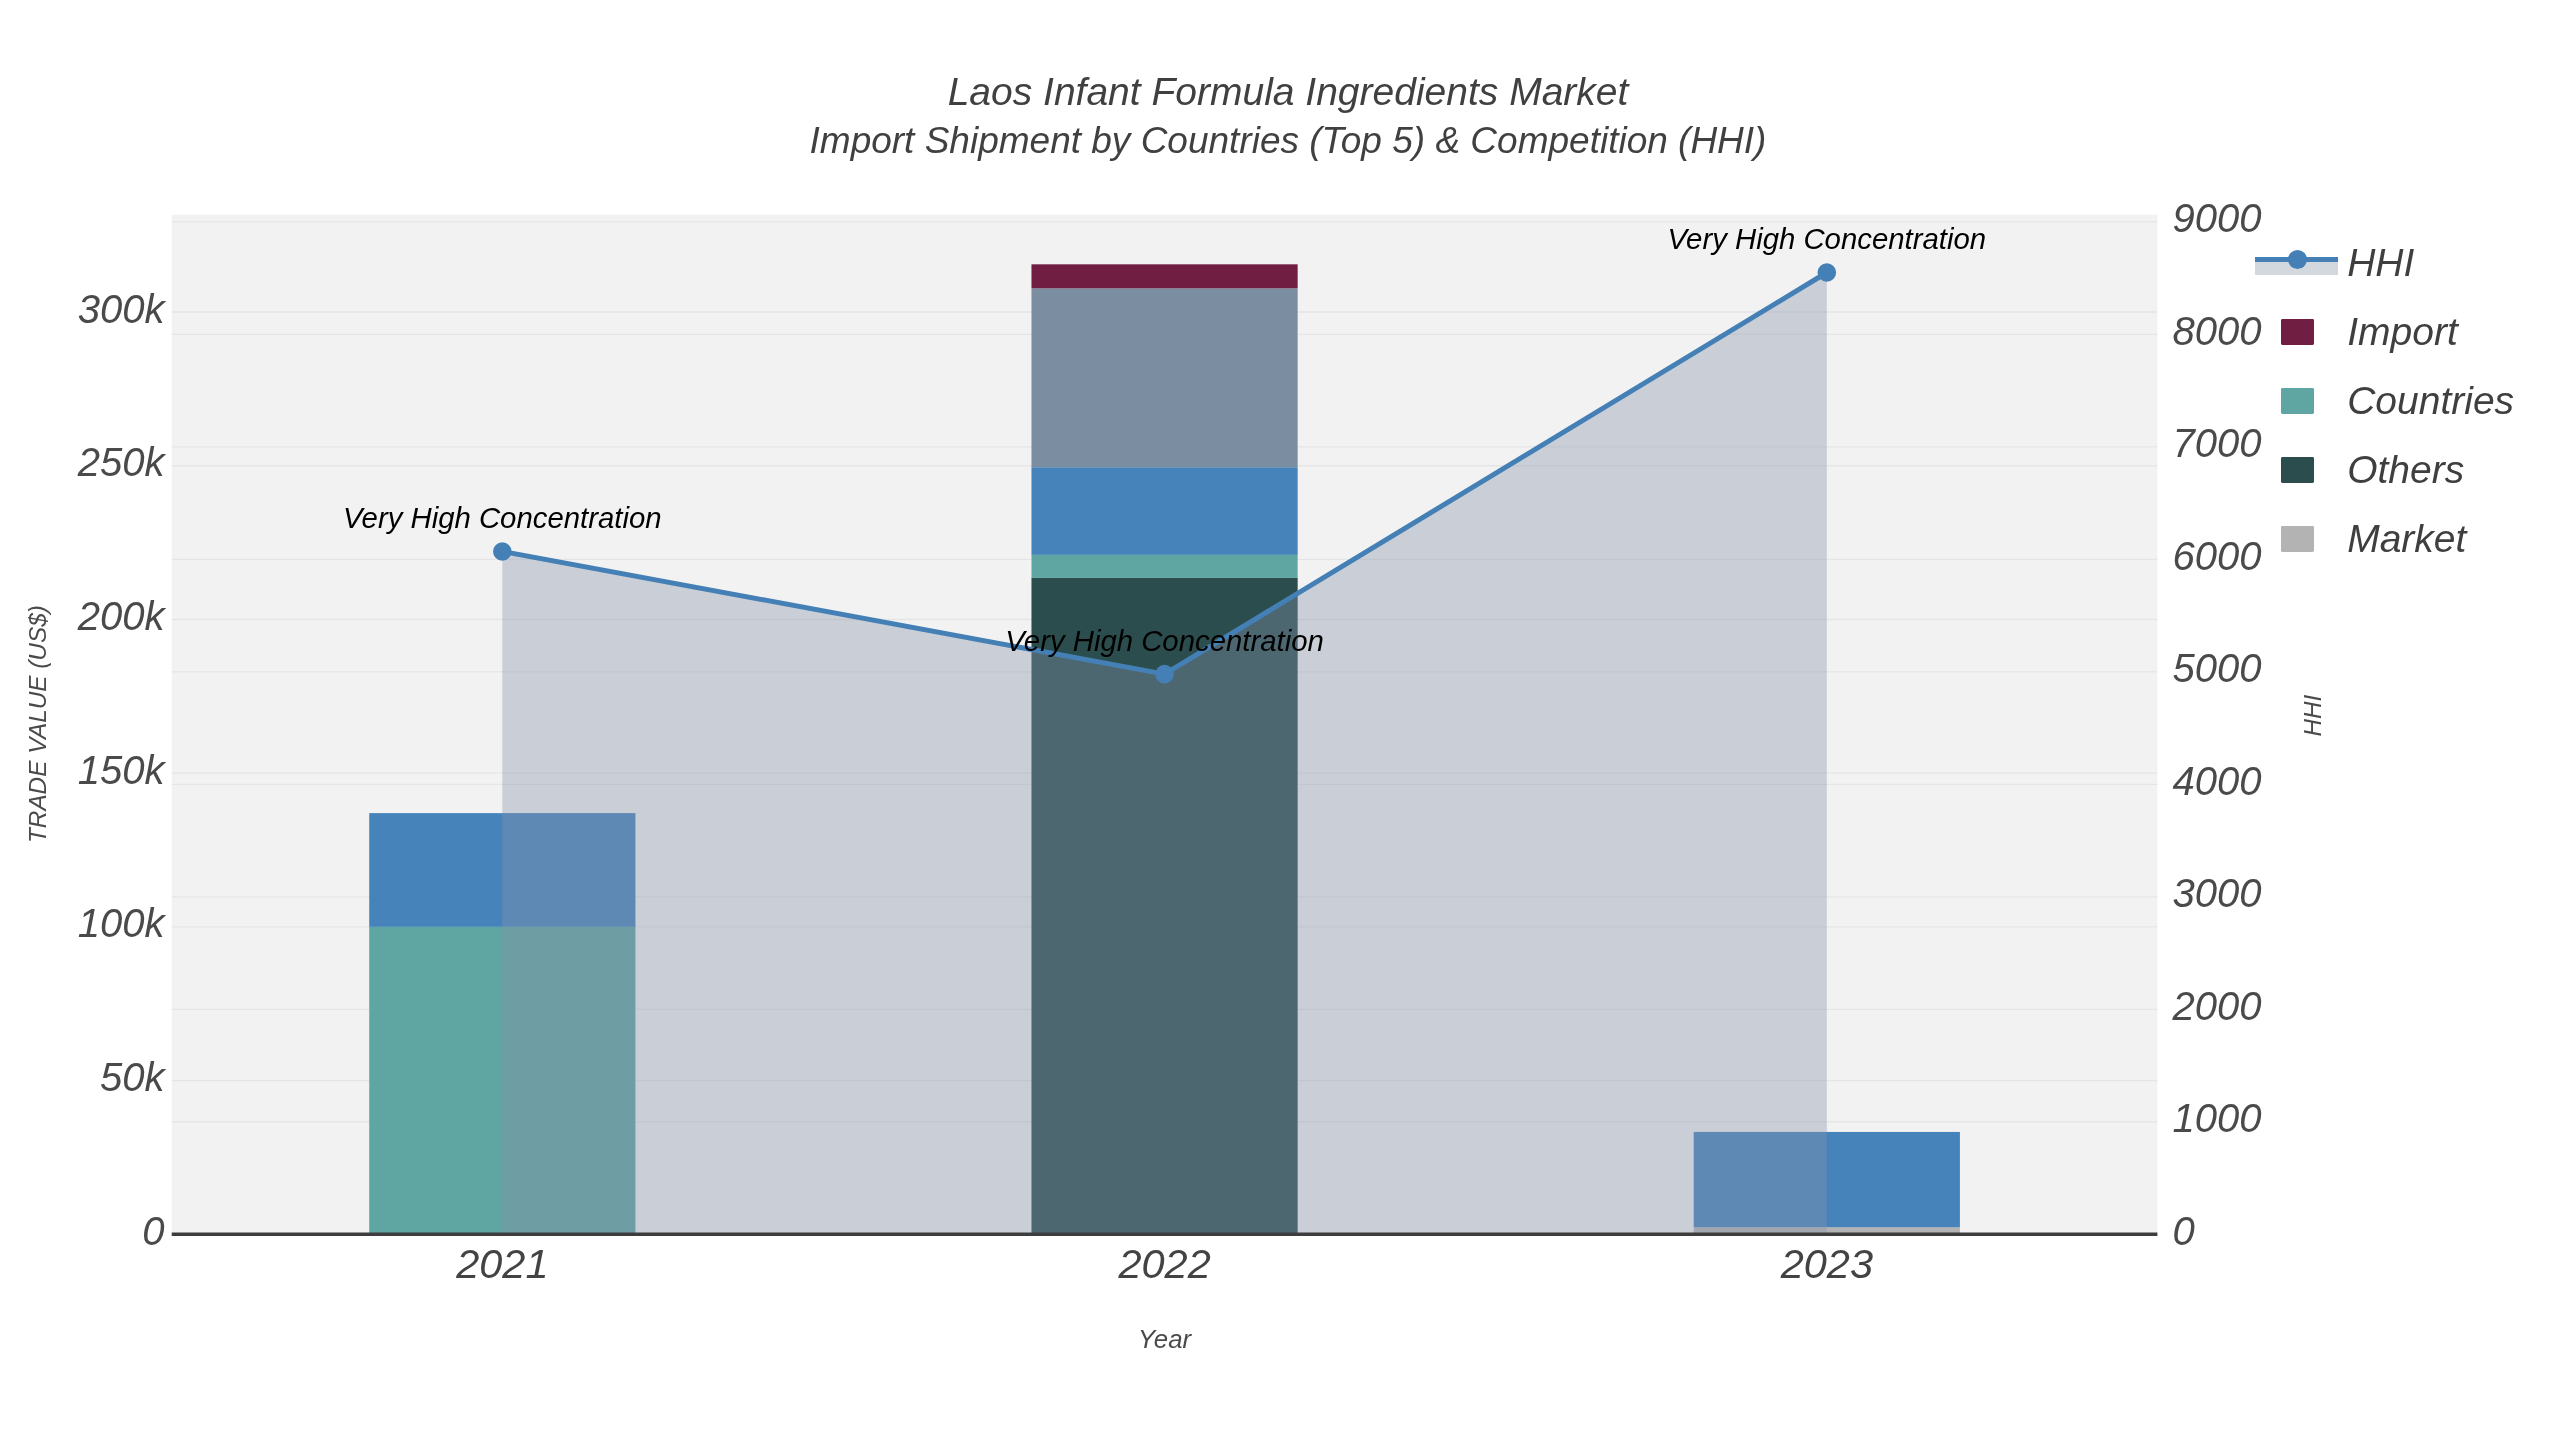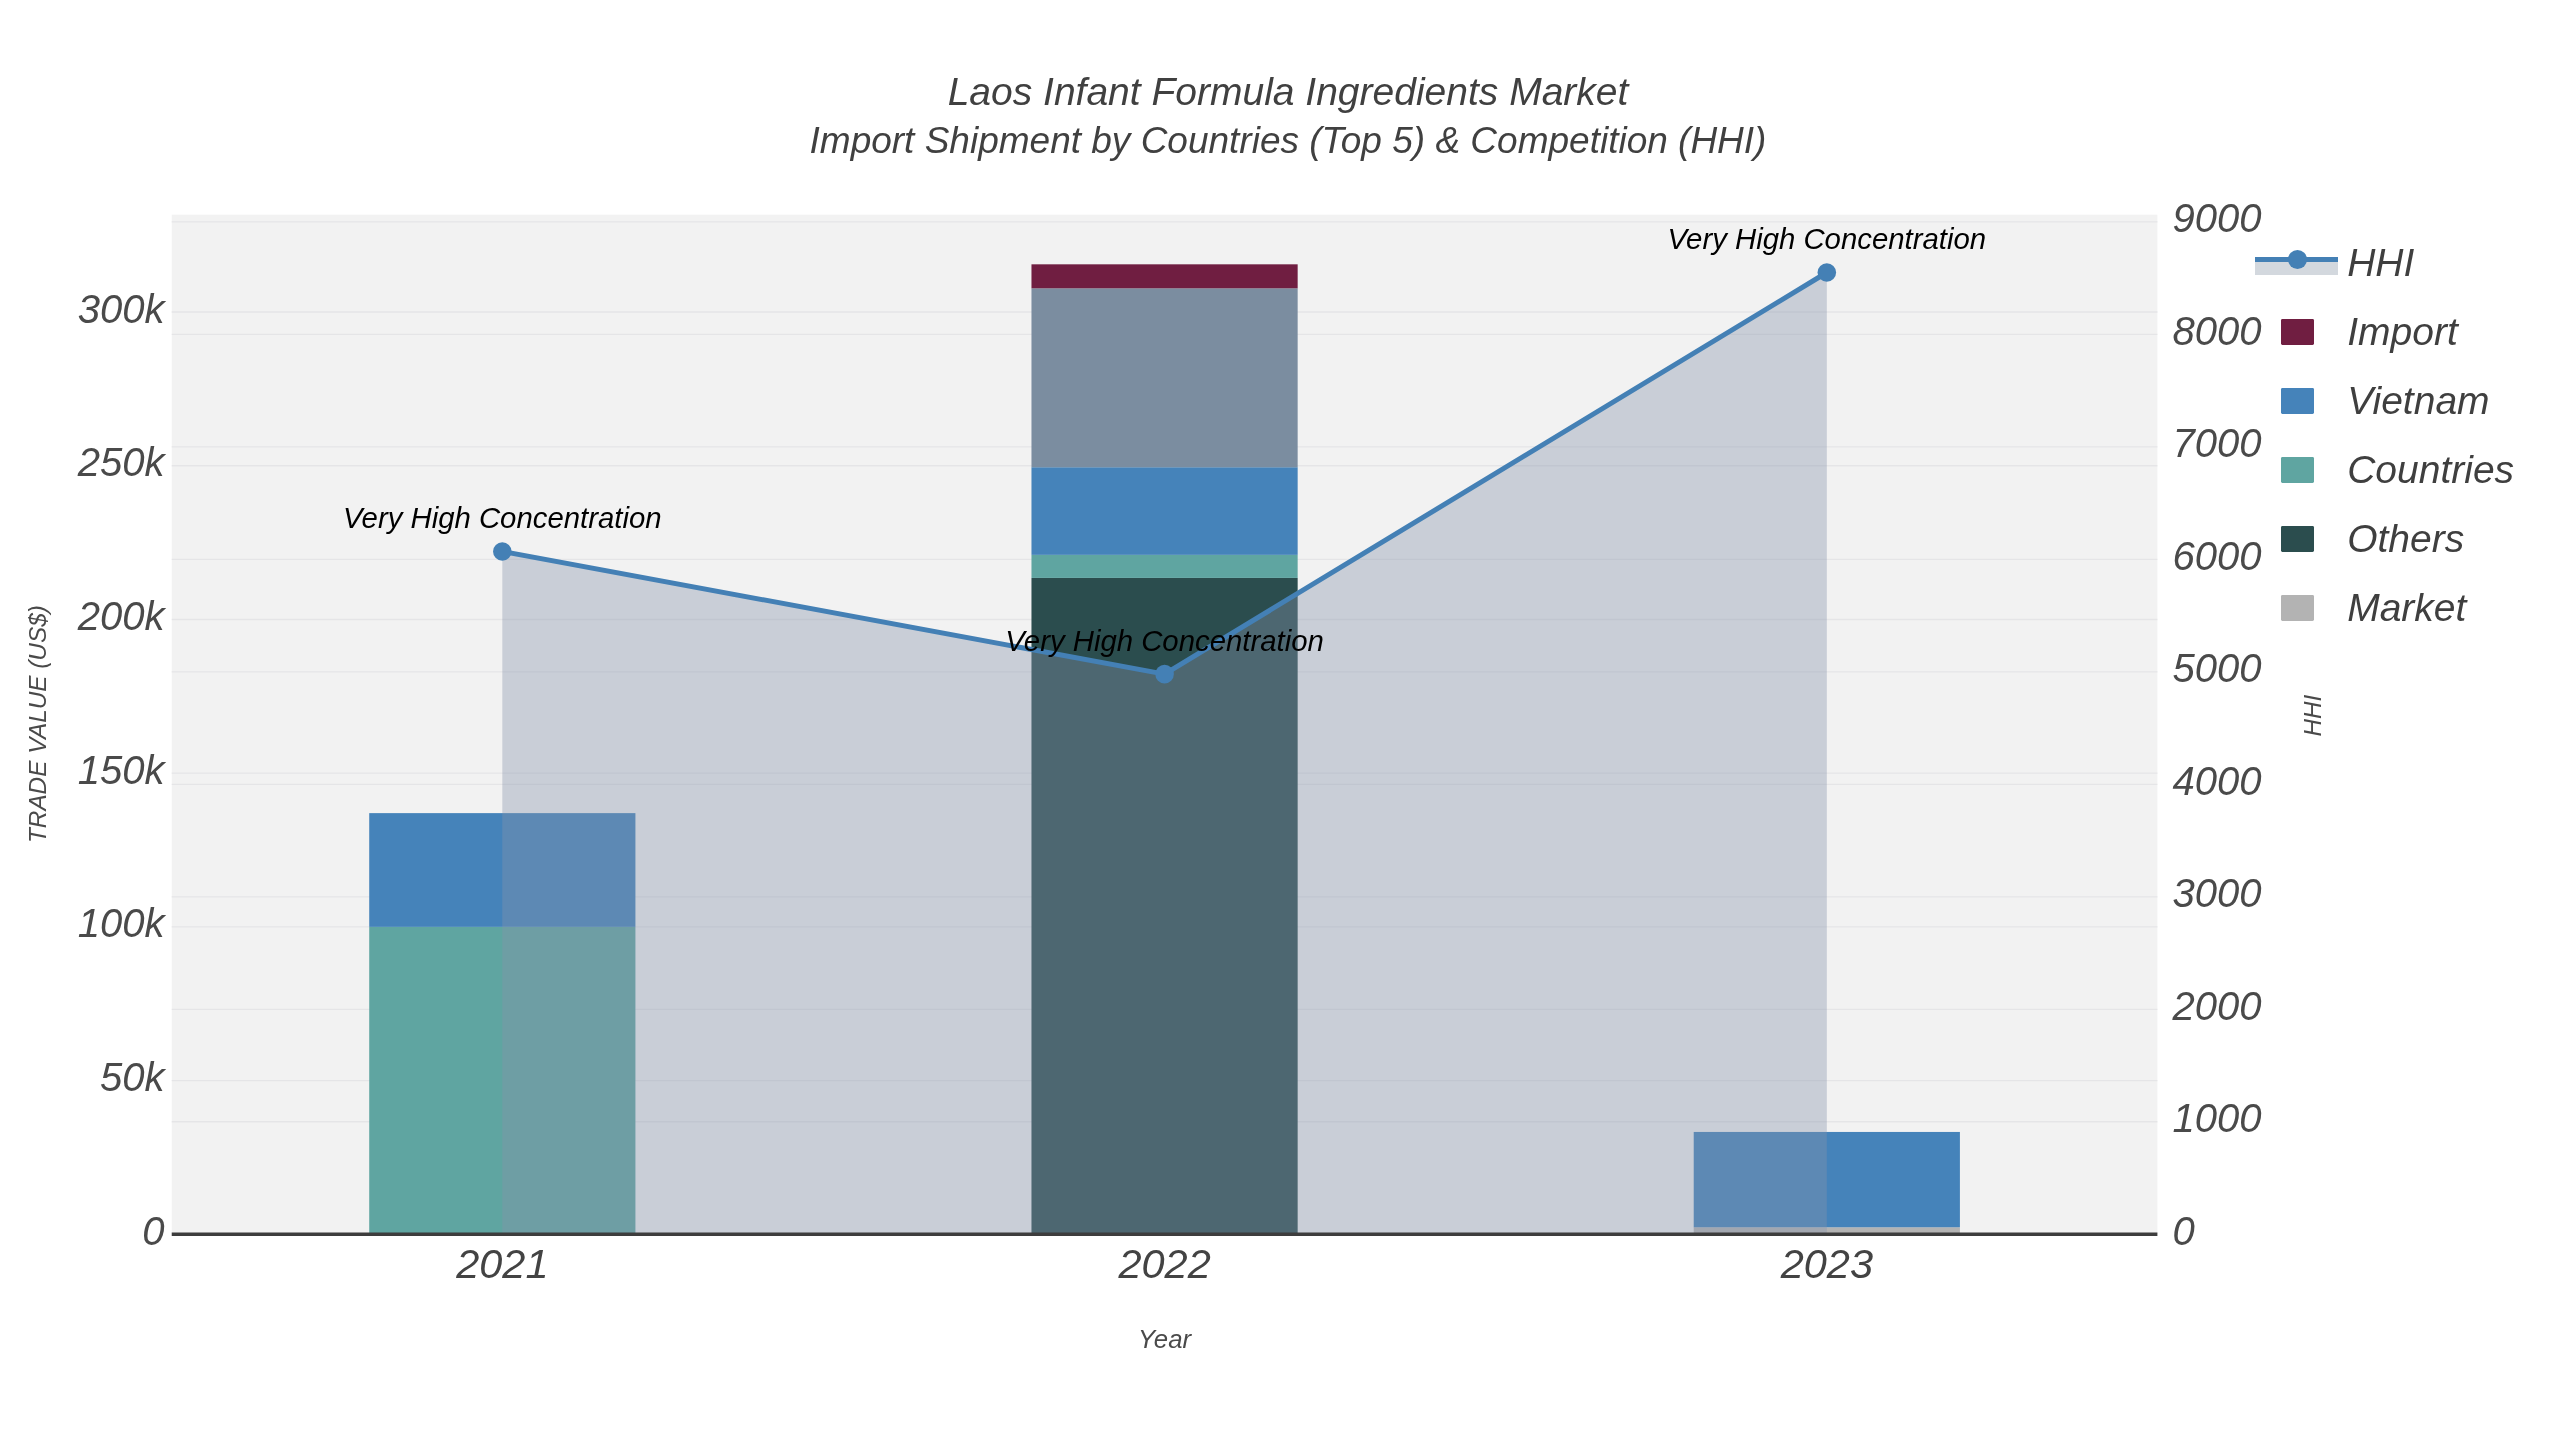--- a/index.html
+++ b/index.html
@@ -107,26 +107,20 @@
       <div class="legend-label">HHI</div>
     </div>
     <div class="legend-item">
       <div class="swatch-box">
           <div class="swatch" style="background: rgb(112, 30, 65);"></div>
         </div>
       <div class="legend-label">Import</div>
     </div>
     <div class="legend-item">
       <div class="swatch-box">
-          <div class="swatch" style="background: rgb(69, 131, 186);"></div>
-        </div>
-      <div class="legend-label">Vietnam</div>
-    </div>
-    <div class="legend-item">
-      <div class="swatch-box">
           <div class="swatch" style="background: rgb(95, 165, 161);"></div>
         </div>
       <div class="legend-label">Countries</div>
     </div>
     <div class="legend-item">
       <div class="swatch-box">
           <div class="swatch" style="background: rgb(43, 77, 78);"></div>
         </div>
       <div class="legend-label">Others</div>
     </div>

